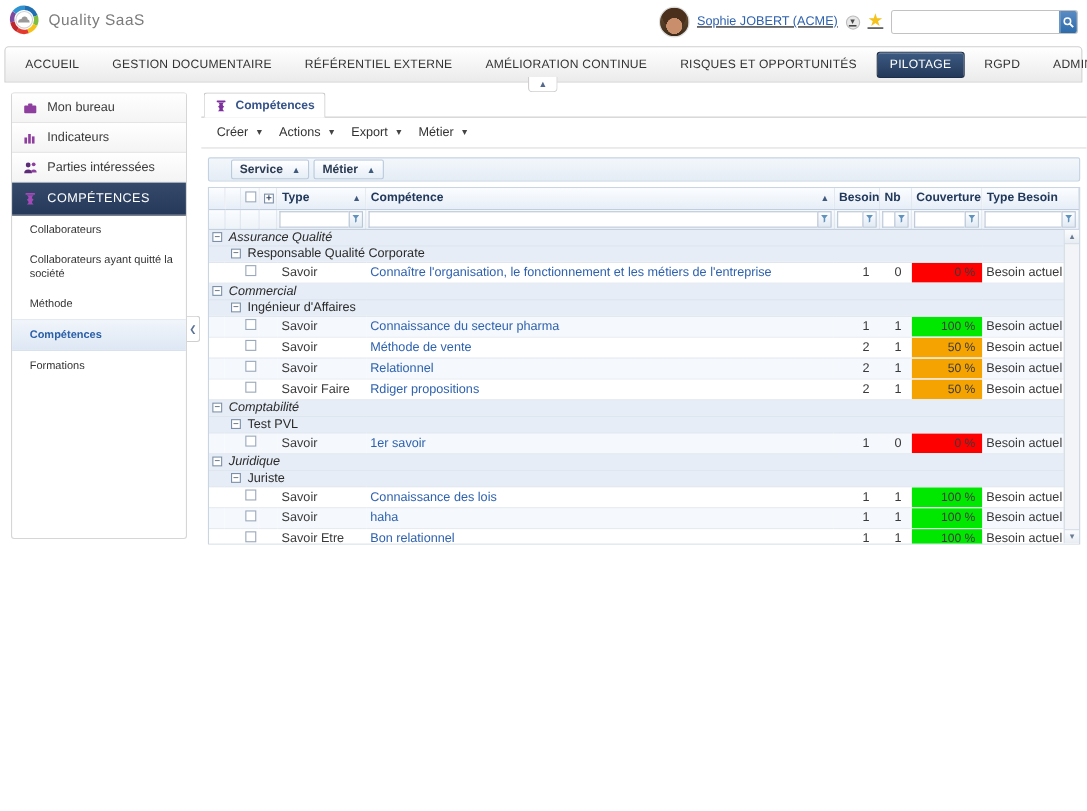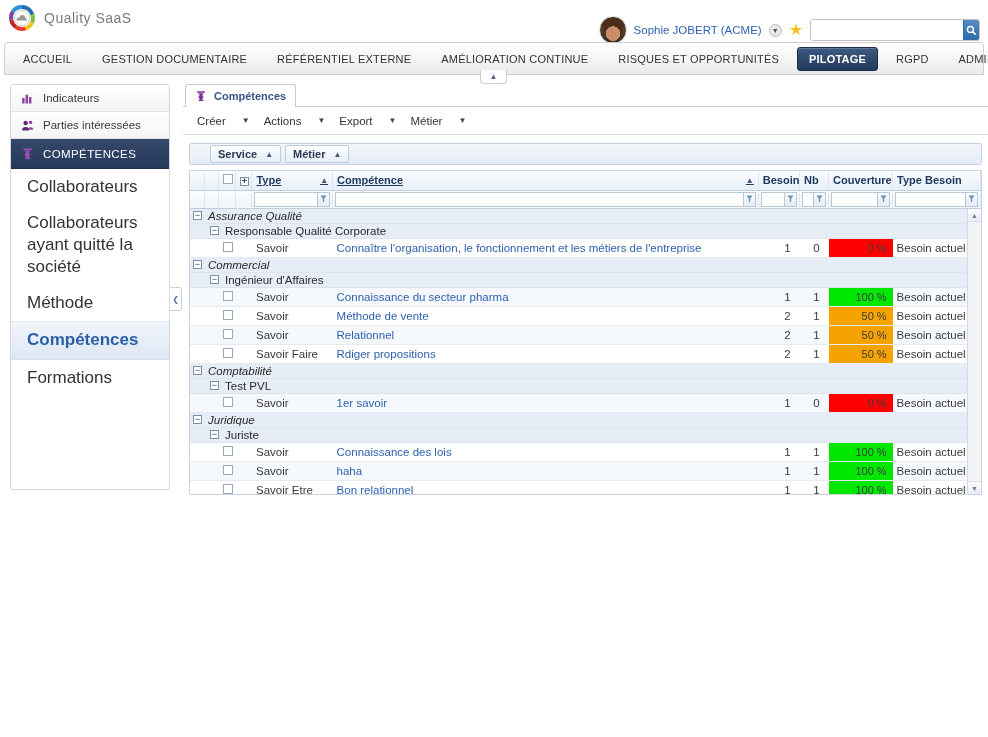--- a/index.html
+++ b/index.html
@@ -16,21 +16,21 @@
   .topbar {
     position: absolute; left:0; top:0; width:988px; height:42px;
     background:#ffffff;
   }
   .brand { position:absolute; left:8px; top:4px; display:flex; align-items:center; gap:8px; }
   .logo-ring { width:28px; height:28px; position:relative; }
   .brand-name {
     font-size:14px; color:#7b7b7b; letter-spacing:0.5px; font-weight:400;
   }
   .user-area {
-    position:absolute; right:8px; top:16px; display:flex; align-items:center; gap:7px;
+    position:absolute; right:8px; top:6px; display:flex; align-items:center; gap:7px;text-decoration:underline;
   }
   .avatar {
     width:28px; height:28px; border-radius:50%;
     background:
       radial-gradient(circle at 50% 64%, #c98f6d 0 34%, rgba(201,143,109,0) 35%),
       radial-gradient(circle at 50% 28%, #4a2f1c 0 48%, rgba(74,47,28,0) 49%),
       linear-gradient(#6d5236, #3c2a19);
     border:1px solid #ddd;
     overflow:hidden;
   }
@@ -63,21 +63,20 @@
     display:flex; align-items:center; padding-left:6px;
   }
   .nav-item {
     font-size:11px; color:#333; padding:6px 12px; margin-right:6px;
     letter-spacing:0.2px; white-space:nowrap; cursor:pointer; border-radius:3px;
   }
   .nav-item.active {
     background:linear-gradient(#3c5a82,#24395a); color:#fff;
     border:1px solid #1d2e49; padding:5px 11px;
     box-shadow: inset 0 1px 0 rgba(255,255,255,.2);
-    font-weight: bold;
   }
   .collapse-tab {
     position:absolute; left:480px; top:70px; width:27px; height:14px;
     background:#fff; border:1px solid #cfcfcf; border-top:0;
     border-radius:0 0 4px 4px; display:flex; align-items:center;
     justify-content:center; font-size:8px; color:#53688a; z-index:6; cursor:pointer;
   }
 
   
   .sidebar {
@@ -87,21 +86,21 @@
   .side-top-item {
     height:27px; display:flex; align-items:center; gap:9px; padding-left:10px;
     font-size:11.5px; color:#3a3a3a; border-bottom:1px solid #e2e2e2;
     background:linear-gradient(#ffffff,#f4f4f4); cursor:pointer;
   }
   .side-top-item.section {
     background:linear-gradient(#35496b,#26395a); color:#fff;
     height:30px; font-size:11.5px; letter-spacing:0.4px; border-bottom:1px solid #1d2e49;
   }
   .side-sub {
-    padding:7px 10px 7px 16px; font-size:17px; color:#333; cursor:pointer;
+    padding:7px 10px 7px 16px; font-size:10px; color:#333; cursor:pointer;
     line-height:1.3;
   }
   .side-sub.active {
     font-weight:bold; color:#2b5fa8;
     background:linear-gradient(#f1f5fb,#dde7f4);
     border-top:1px solid #e3eaf3; border-bottom:1px solid #d4dfee;
   }
   .side-icon { width:13px; height:13px; display:inline-block; position:relative; }
   .sidebar-handle {
     position:absolute; left:170px; top:287px; width:12px; height:24px;
@@ -124,21 +123,21 @@
   }
   .tabstrip-line {
     position:absolute; left:0; bottom:0; width:805px; height:1px; background:#c9c9c9;
   }
   .toolbar {
     height:28px; border-bottom:1px solid #dcdcdc;
     display:flex; align-items:center; padding-left:8px; gap:2px; background:#fff;
   }
   .tool-item {
     font-size:11.5px; color:#333; padding:3px 6px; display:flex;
-    align-items:center; gap:16px; cursor:pointer; border-radius:2px;text-align:center;
+    align-items:center; gap:6px; cursor:pointer; border-radius:2px;text-align:center;
   }
   .tool-item .tcaret { font-size:8px; color:#444; }
 
   
   .groupbar {
     margin:8px 6px 0 6px; height:22px;
     background:linear-gradient(#f3f7fb,#e4ecf5);
     border:1px solid #c3d2e2; border-radius:2px;
     display:flex; align-items:center; padding-left:20px; gap:4px;
   }
@@ -155,21 +154,21 @@
     margin:5px 6px 0 6px; border:1px solid #c9d5e2; background:#fff;
     height:325px; position:relative; overflow:hidden;
   }
   table.grid { width:100%; border-collapse:collapse; table-layout:fixed; }
   table.grid th {
     background:linear-gradient(#fbfdff,#e7eef7);
     border-bottom:1px solid #bfcddd; border-right:1px solid #dfe6ee;
     font-size:11px; font-weight:bold; color:#21395c; height:19px;
     padding:0 4px; text-align:left; vertical-align:middle; position:relative;
   }
-  table.grid th .hdr { display:flex; align-items:center; justify-content:space-between;text-decoration:underline; }
+  table.grid th .hdr { display:flex; align-items:center; justify-content:space-between; }
   .filter-row td {
     background:linear-gradient(#fbfdff,#eef3f9);
     border-bottom:1px solid #bfcddd; border-right:1px solid #dfe6ee;
     padding:1px 2px; height:18px;
   }
   .filter-cell { display:flex; align-items:stretch; height:15px; }
   .filter-cell input {
     flex:1; min-width:0; border:1px solid #b9c6d6; border-right:0; outline:0;
     font-size:10px; padding:0 3px; background:#fff;
     font-family:"Liberation Sans", sans-serif;
@@ -270,20 +269,29 @@
     <div class="nav-item">RÉFÉRENTIEL EXTERNE</div>
     <div class="nav-item">AMÉLIORATION CONTINUE</div>
     <div class="nav-item">RISQUES ET OPPORTUNITÉS</div>
     <div class="nav-item active">PILOTAGE</div>
     <div class="nav-item">RGPD</div>
     <div class="nav-item">ADMINISTRATION</div>
   </div>
   <div class="collapse-tab">▲</div>
 
   <div class="sidebar">
+    <div class="side-top-item">
+      <span class="side-icon">
+        <svg width="13" height="13" viewBox="0 0 13 13">
+          <rect x="1" y="4" width="11" height="7" rx="1" fill="#8e3e9e"></rect>
+          <rect x="4.6" y="2.2" width="3.8" height="2.2" rx="0.6" fill="#8e3e9e"></rect>
+        </svg>
+      </span>
+      <span>Mon bureau</span>
+    </div>
     <div class="side-top-item">
       <span class="side-icon">
         <svg width="13" height="13" viewBox="0 0 13 13">
           <rect x="1.2" y="6" width="2.4" height="5.5" fill="#8e3e9e"></rect>
           <rect x="4.6" y="2.8" width="2.4" height="8.7" fill="#8e3e9e"></rect>
           <rect x="8.0" y="5" width="2.4" height="6.5" fill="#8e3e9e"></rect>
         </svg>
       </span>
       <span>Indicateurs</span>
     </div>

